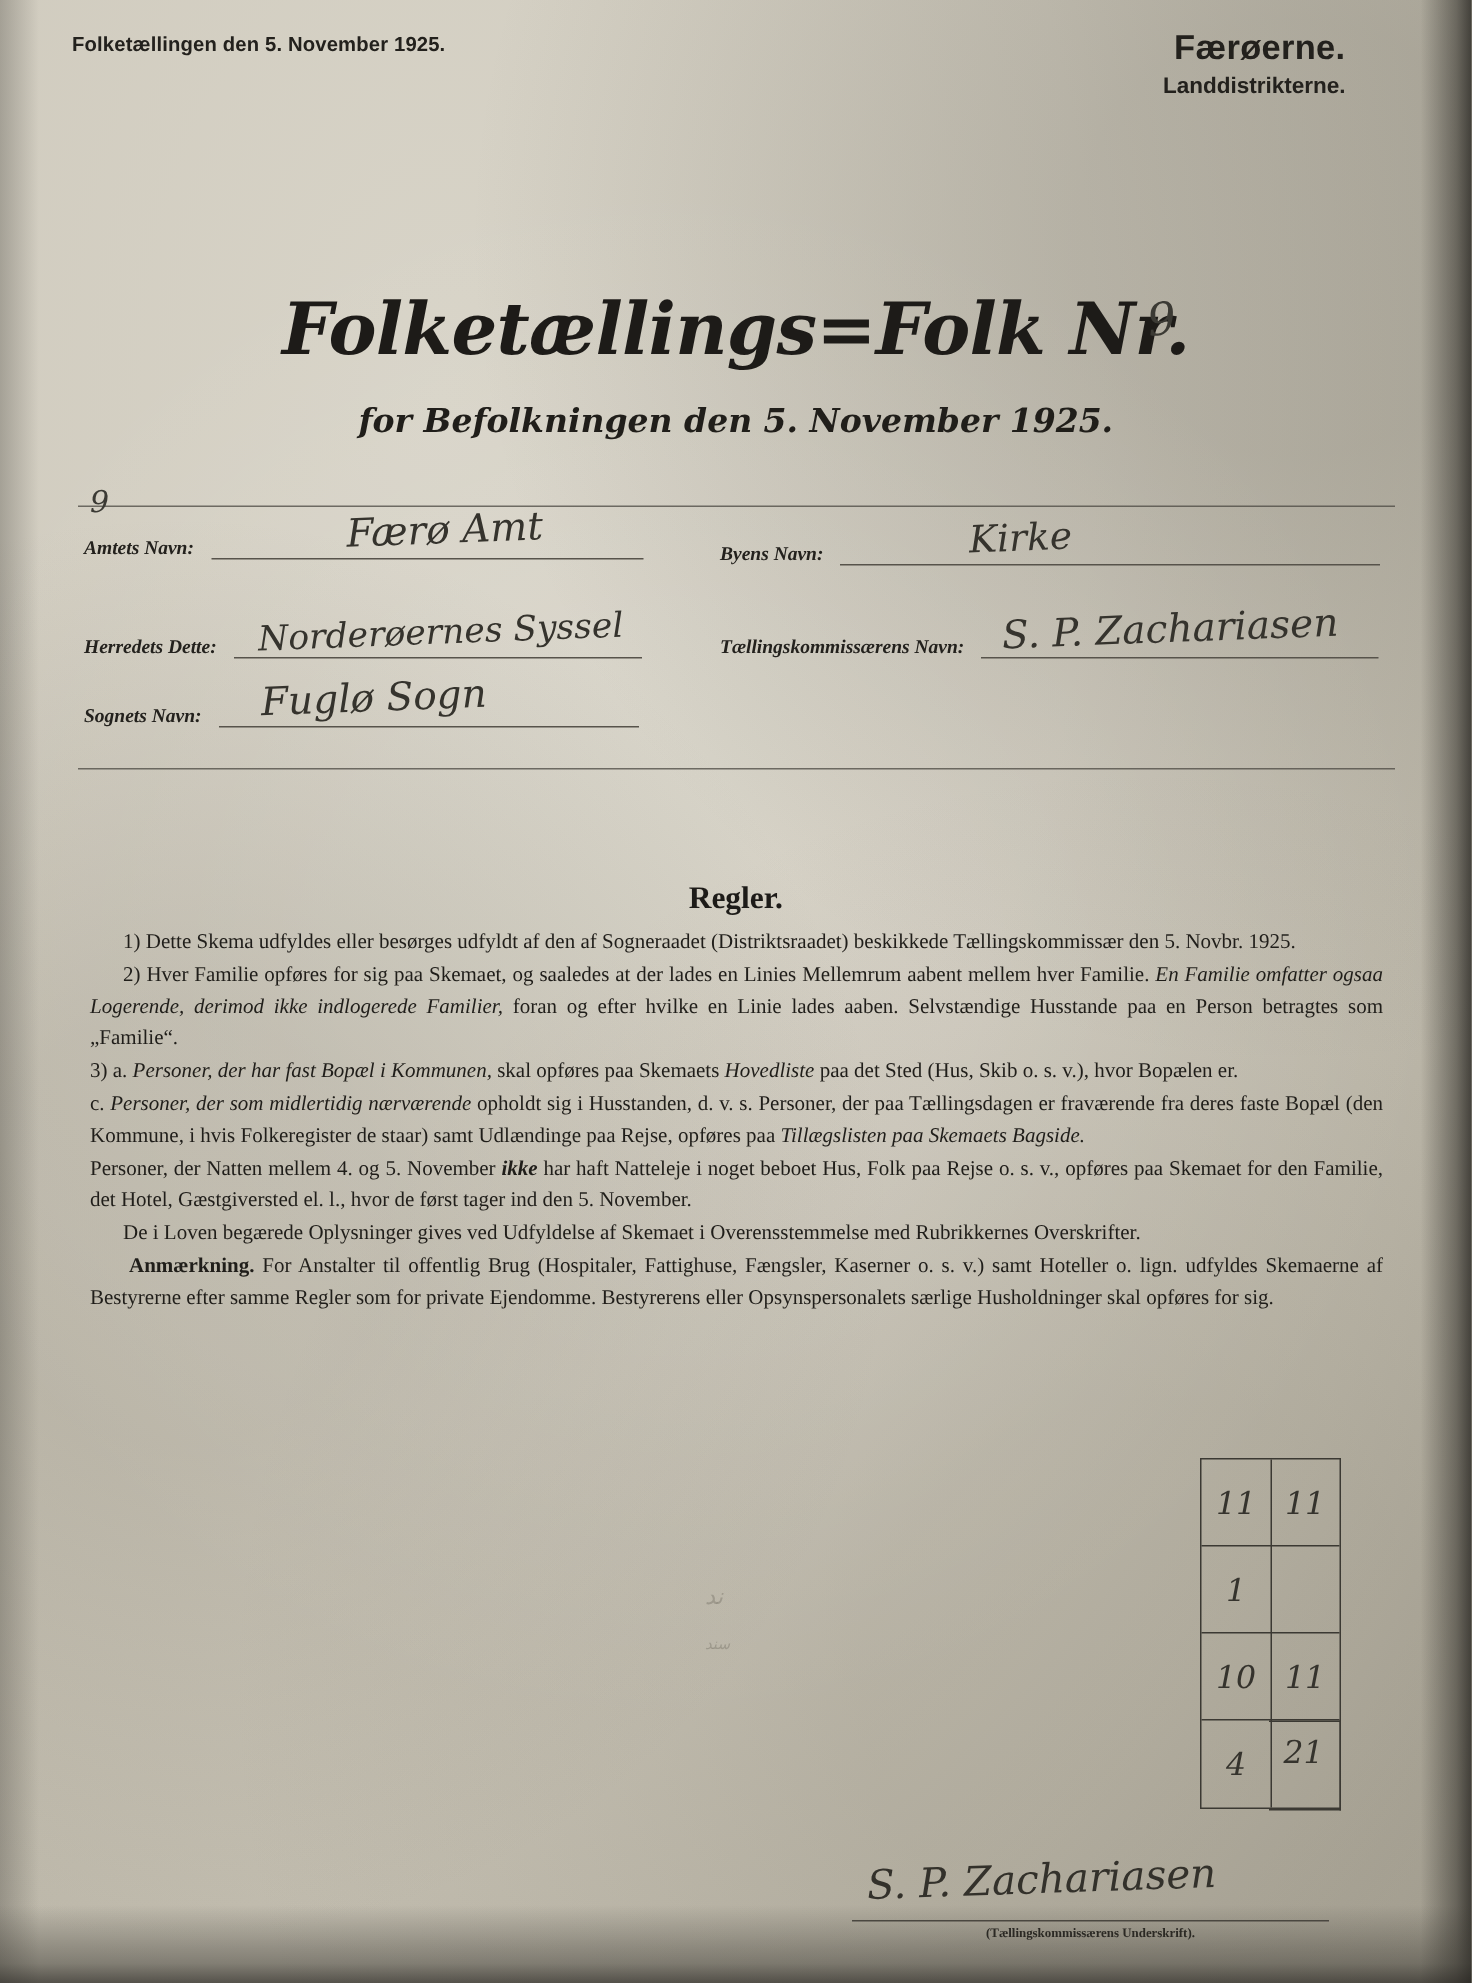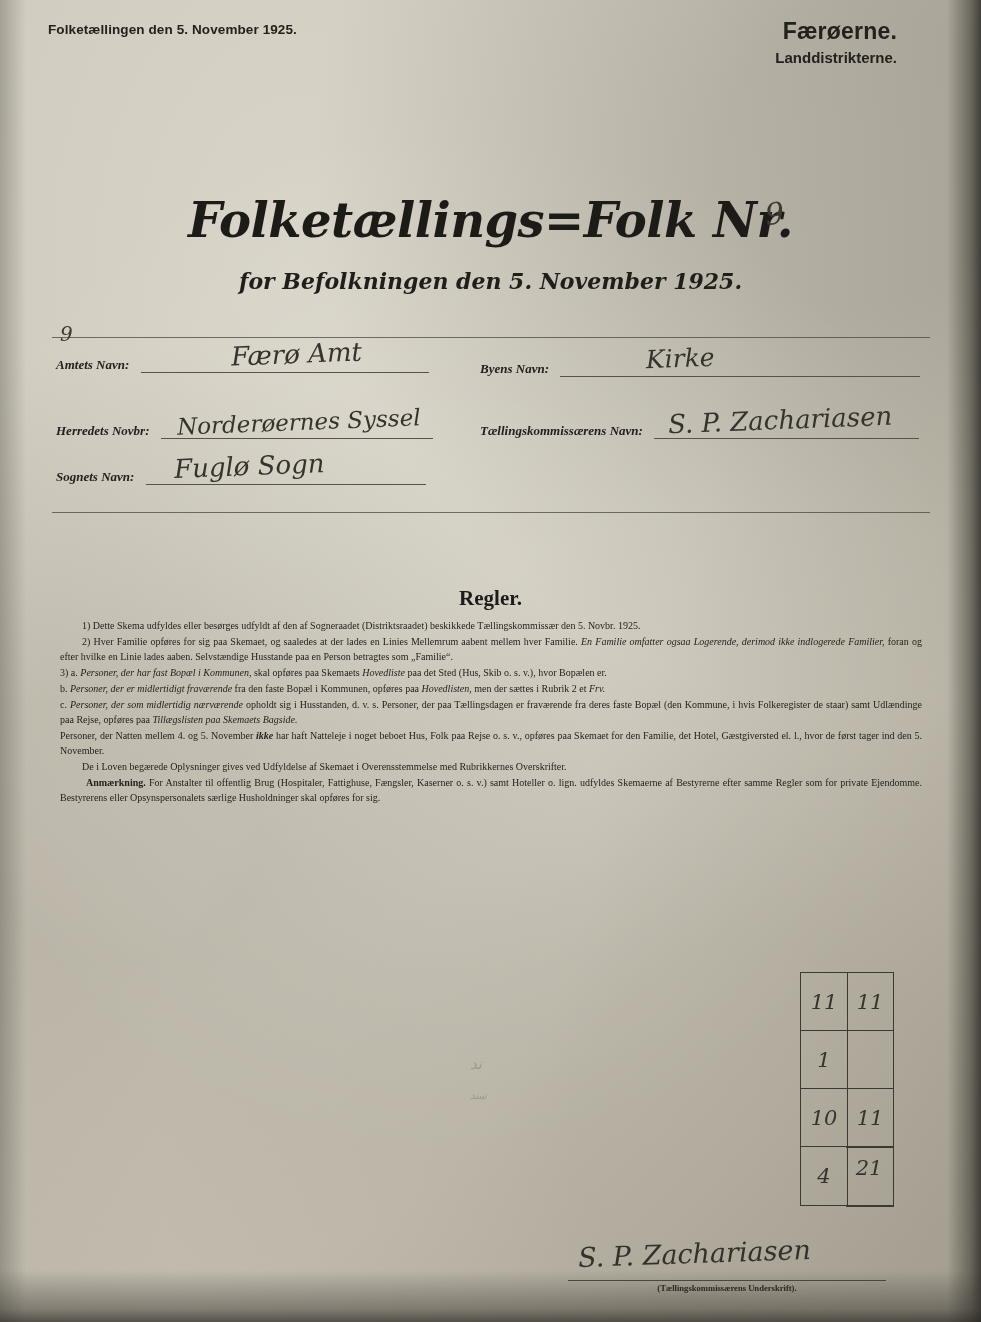--- a/index.html
+++ b/index.html
@@ -97,21 +97,21 @@
 
   
   .regler-h{
     position:absolute;left:0;right:0;top:586px;text-align:center;
     font-size:21px;font-weight:bold;color:#1d1b18;
     font-family:"Liberation Serif", serif;
   }
   .regler{
     position:absolute;left:60px;top:618px;width:862px;
     font-family:"Liberation Serif", serif;
-    font-size:10px;line-height:1.50;color:#201e1a;text-align:justify;
+    font-size:14px;line-height:1.50;color:#201e1a;text-align:justify;
   }
   .regler p{margin:0 0 1px 0;}
   .ind1{text-indent:22px;}
   .sub{margin-left:36px;text-indent:0;}
   .sub2{margin-left:54px;text-indent:0;}
   .it{font-style:italic;}
   .bd{font-weight:bold;}
   .anm{margin-top:18px;text-indent:26px;}
 
   
@@ -184,21 +184,21 @@
     </div>
 
     <div class="frow" style="left:480px;top:356px;">
       <span class="flabel">Byens Navn:</span>
       <span class="fline" style="width:360px;height:20px;margin-left:8px;">
         <span class="hand" style="font-size:25px;left:86px;">Kirke</span>
       </span>
     </div>
 
     <div class="frow" style="left:56px;top:418px;">
-      <span class="flabel">Herredets Novbr:</span>
+      <span class="flabel">Herredets Dette:</span>
       <span class="fline" style="width:272px;height:20px;margin-left:8px;">
         <span class="hand" style="font-size:23px;left:16px;">Norderøernes Syssel</span>
       </span>
     </div>
 
     <div class="frow" style="left:480px;top:418px;">
       <span class="flabel">Tællingskommissærens Navn:</span>
       <span class="fline" style="width:265px;height:20px;margin-left:8px;">
         <span class="hand" style="font-size:26px;left:14px;">S. P. Zachariasen</span>
       </span>
@@ -215,23 +215,20 @@
 
     <div class="regler-h">Regler.</div>
 
     <div class="regler">
       <p class="ind1">1) Dette Skema udfyldes eller besørges udfyldt af den af Sogneraadet (Distriktsraadet) beskikkede Tællingskommissær den 5. Novbr. 1925.</p>
       <p class="ind1">
         <span>2) Hver Familie opføres for sig paa Skemaet, og saaledes at der lades en Linies Mellemrum aabent mellem hver Familie. </span><span class="it">En Familie omfatter ogsaa Logerende, derimod ikke indlogerede Familier,</span><span> foran og efter hvilke en Linie lades aaben. Selvstændige Husstande paa en Person betragtes som „Familie“.</span>
       </p>
       <p class="sub">
         <span>3) a. </span><span class="it">Personer, der har fast Bopæl i Kommunen,</span><span> skal opføres paa Skemaets </span><span class="it">Hovedliste</span><span> paa det Sted (Hus, Skib o. s. v.), hvor Bopælen er.</span>
-      </p>
-      <p class="sub2">
-        <span>b. </span><span class="it">Personer, der er midlertidigt fraværende</span><span> fra den faste Bopæl i Kommunen, opføres paa </span><span class="it">Hovedlisten,</span><span> men der sættes i Rubrik 2 et </span><span class="it">Frv.</span>
       </p>
       <p class="sub2">
         <span>c. </span><span class="it">Personer, der som midlertidig nærværende</span><span> opholdt sig i Husstanden, d. v. s. Personer, der paa Tællingsdagen er fraværende fra deres faste Bopæl (den Kommune, i hvis Folkeregister de staar) samt Udlændinge paa Rejse, opføres paa </span><span class="it">Tillægslisten paa Skemaets Bagside.</span>
       </p>
       <p>
         <span>Personer, der Natten mellem 4. og 5. November </span><span class="it bd">ikke</span><span> har haft Natteleje i noget beboet Hus, Folk paa Rejse o. s. v., opføres paa Skemaet for den Familie, det Hotel, Gæstgiversted el. l., hvor de først tager ind den 5. November.</span>
       </p>
       <p class="ind1">De i Loven begærede Oplysninger gives ved Udfyldelse af Skemaet i Overensstemmelse med Rubrikkernes Overskrifter.</p>
       <p class="anm">
         <span class="bd">Anmærkning.</span><span> For Anstalter til offentlig Brug (Hospitaler, Fattighuse, Fængsler, Kaserner o. s. v.) samt Hoteller o. lign. udfyldes Skemaerne af Bestyrerne efter samme Regler som for private Ejendomme. Bestyrerens eller Opsynspersonalets særlige Husholdninger skal opføres for sig.</span>

